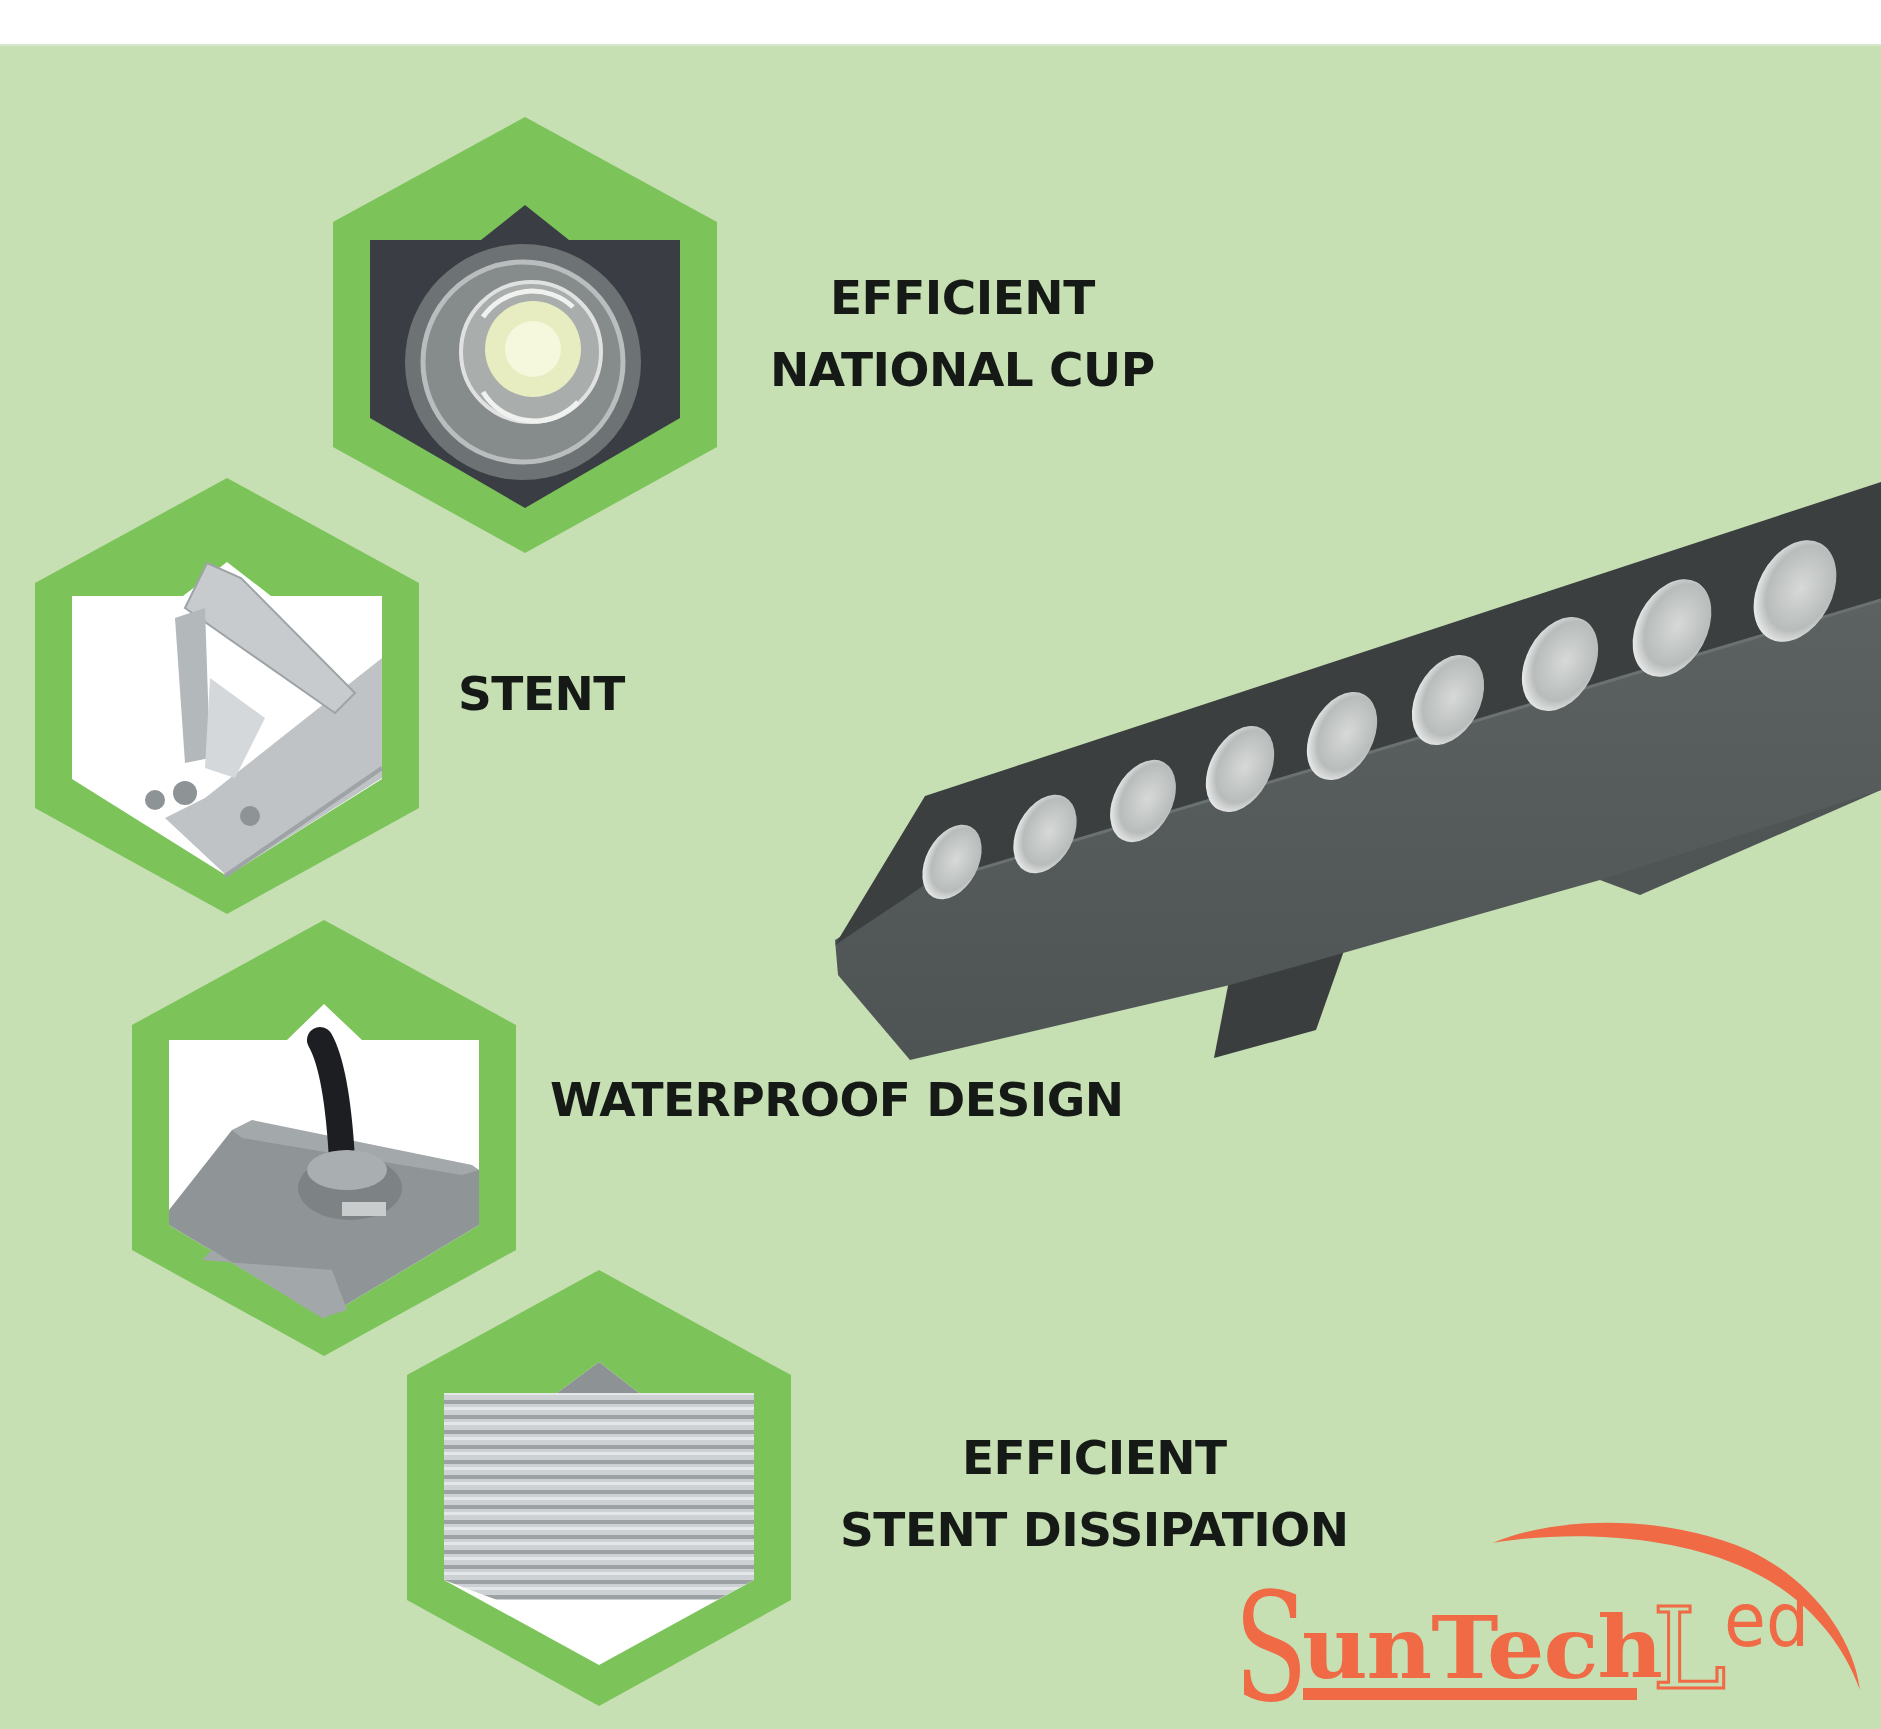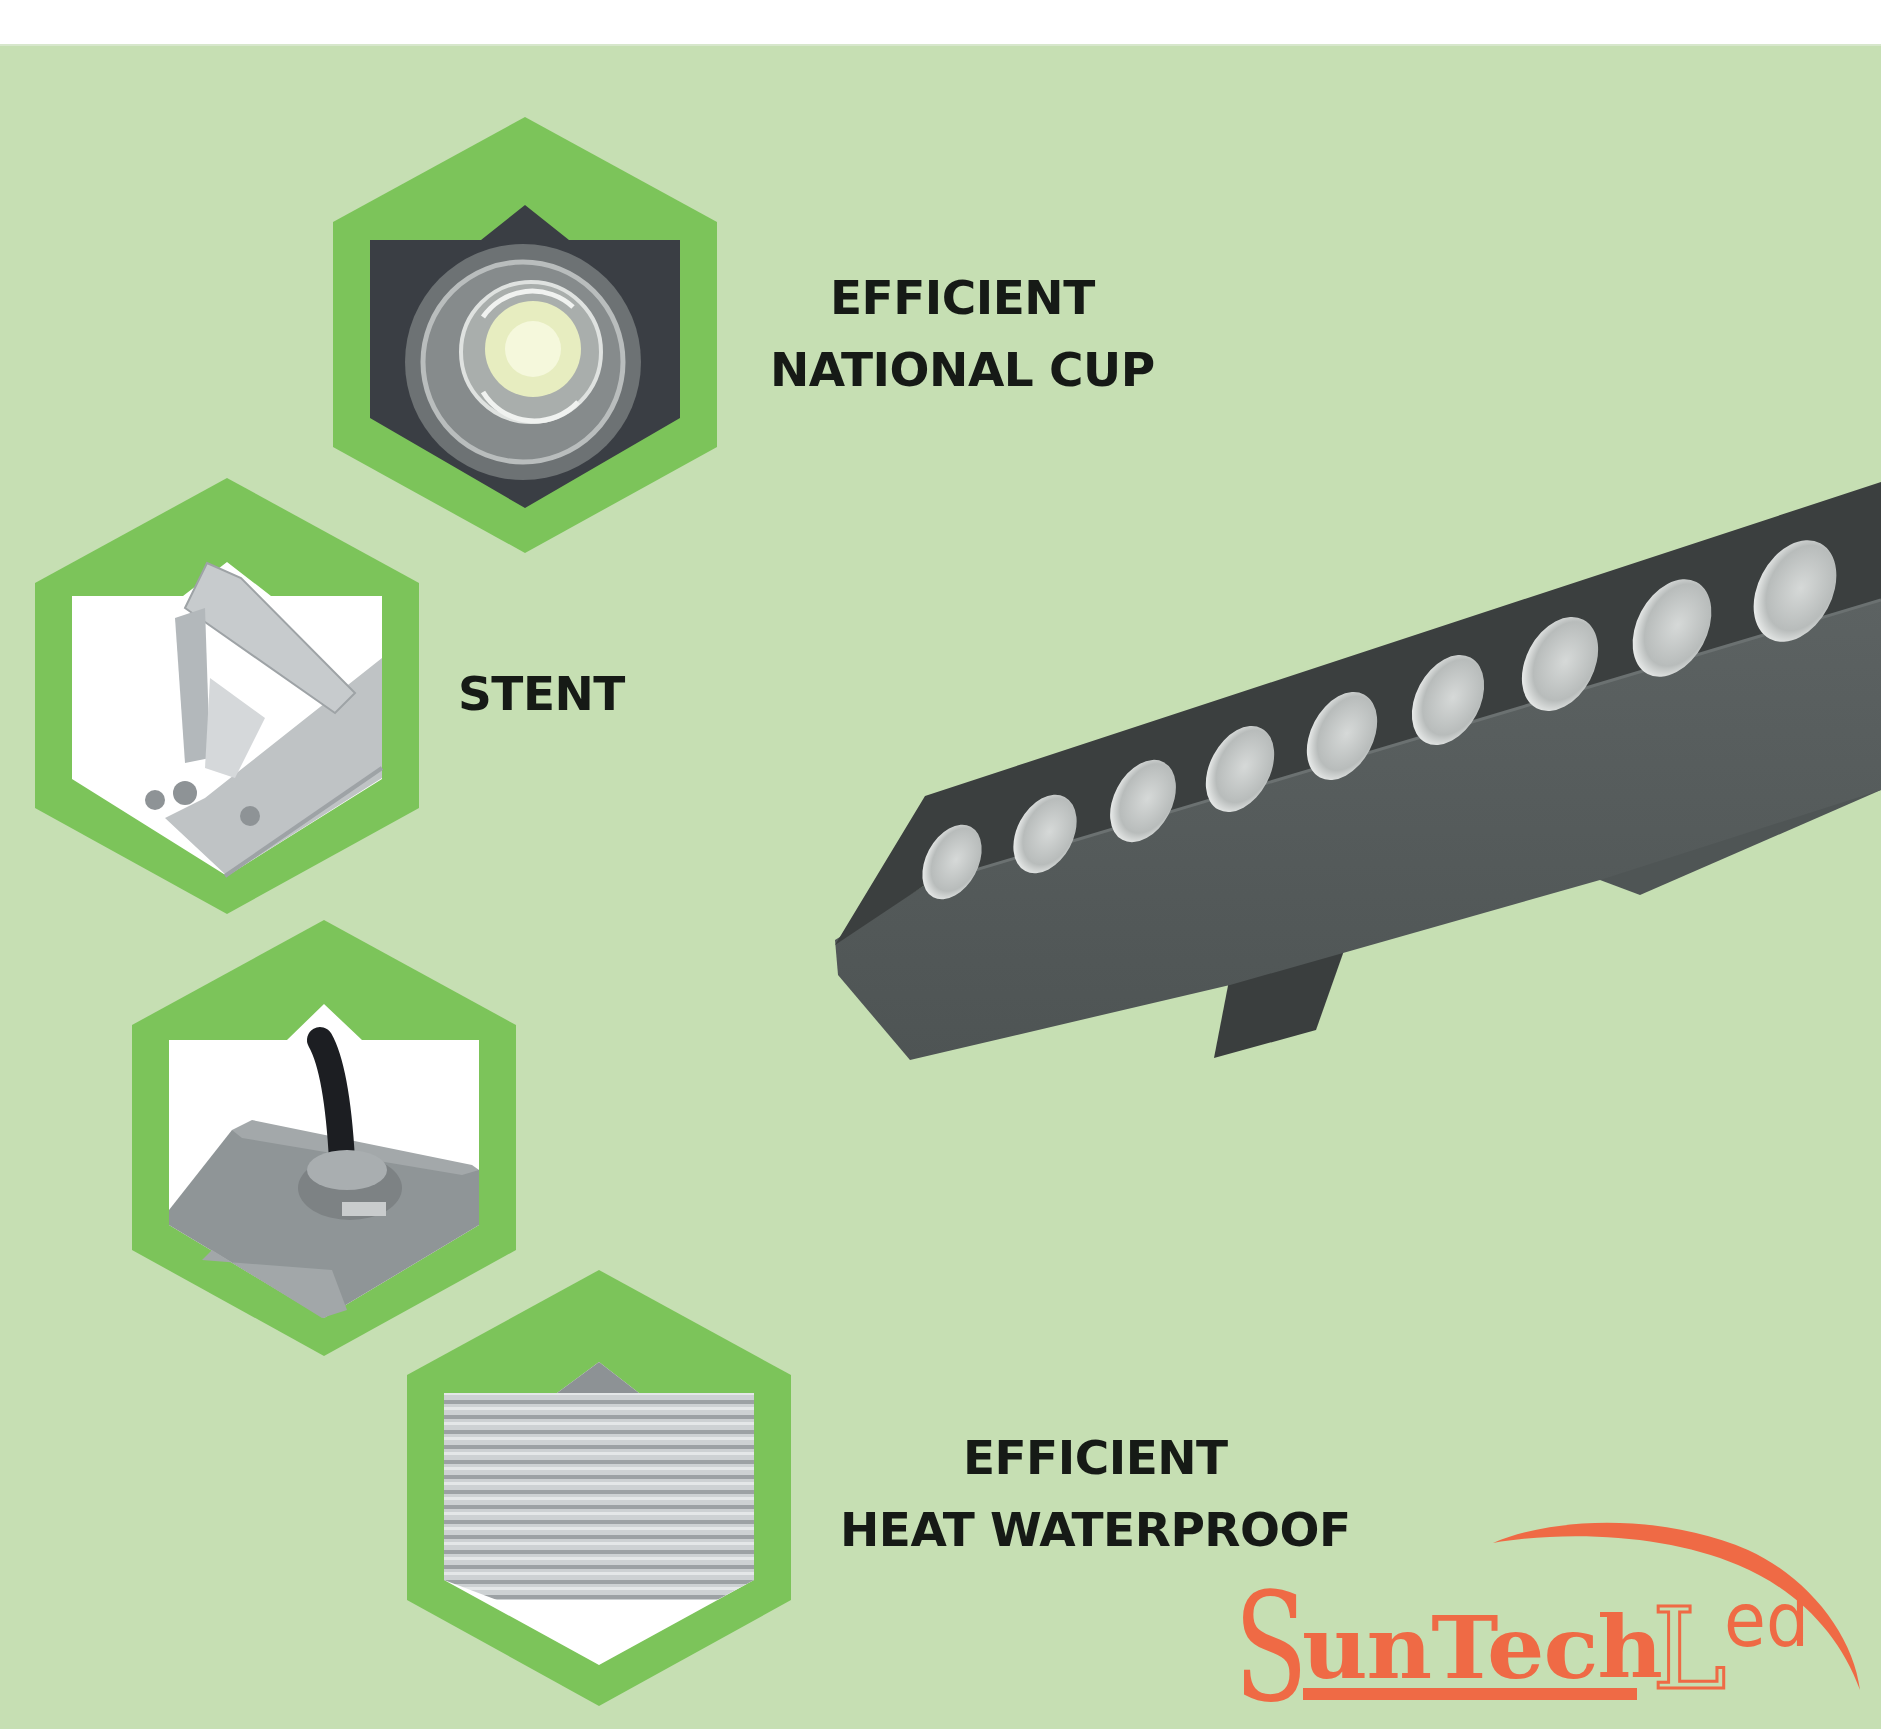--- a/index.html
+++ b/index.html
@@ -146,20 +146,21 @@
       <polygon points="100,210 120,200 340,245 347,250 330,255 110,218" fill="#a3a8aa"></polygon>
       <path d="M188,120 Q205,150 210,240" fill="none" stroke="#1c1e22" stroke-width="26" stroke-linecap="round"></path>
       <ellipse cx="218" cy="268" rx="52" ry="32" fill="#7d8284"></ellipse>
       <ellipse cx="215" cy="250" rx="40" ry="20" fill="#a9aeb0"></ellipse>
       <rect x="210" y="282" width="44" height="14" fill="#c9cccd"></rect>
       <polygon points="70,340 200,350 215,390 190,398 80,330" fill="#a2a7a9"></polygon>
     </g>
   </svg>
 </div>
 <div class="feature-text" style="left:550px; top:1064px;">
+  <span>WATERPROOF DESIGN</span>
 </div>
 
 <div class="hex" style="left:407px; top:1270px;">
   <svg width="384" height="436" viewBox="0 0 384 436">
     <defs>
       <pattern id="fins" x="0" y="0" width="20" height="15" patternUnits="userSpaceOnUse">
         <rect width="20" height="15" fill="#cdd1d3"></rect>
         <rect y="10" width="20" height="4" fill="#9ca1a4"></rect>
         <rect y="2" width="20" height="3" fill="#e4e7e8"></rect>
       </pattern>
@@ -167,21 +168,21 @@
     <polygon points="192,0 384,105 384,330 192,436 0,330 0,105" fill="#7cc45a"></polygon>
     <polygon points="37,123 150,123 192,92 232,123 347,123 347,310 192,395 37,310" fill="#ffffff"></polygon>
     <g>
       <polygon points="150,123 192,92 232,123" fill="#8d9295"></polygon>
       <polygon points="37,123 347,123 347,310 310,330 90,330 37,310" fill="url(#fins)"></polygon>
     </g>
   </svg>
 </div>
 <div class="feature-text" style="left:840px; top:1422px;">
   <span>EFFICIENT</span>
-  <span>HEAT WATERPROOF</span>
+  <span>STENT DISSIPATION</span>
 </div>
 
 <div class="logo">
   <svg class="logo-svg" width="653" height="224" viewBox="0 0 653 224">
     <path d="M265,38 C330,10 440,10 520,45 C580,72 625,130 632,185 C612,130 570,85 510,60 C440,30 340,25 265,38 Z" fill="#ef6a45"></path>
     <rect x="75" y="183" width="334" height="12" fill="#ef6a45"></rect>
   </svg>
   <div class="logo-s">S</div>
   <div class="logo-rest">unTech</div>
   <div class="logo-l">L</div>

